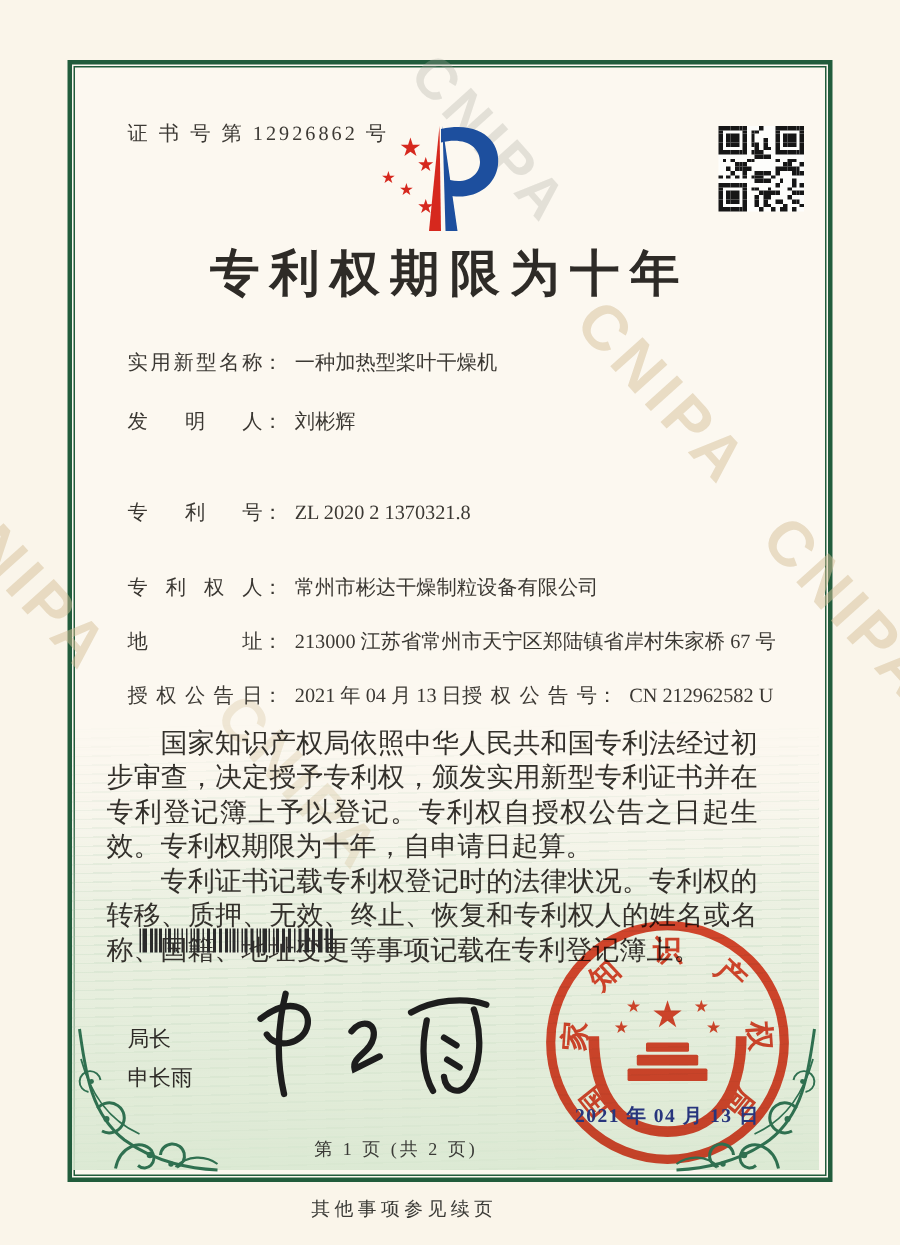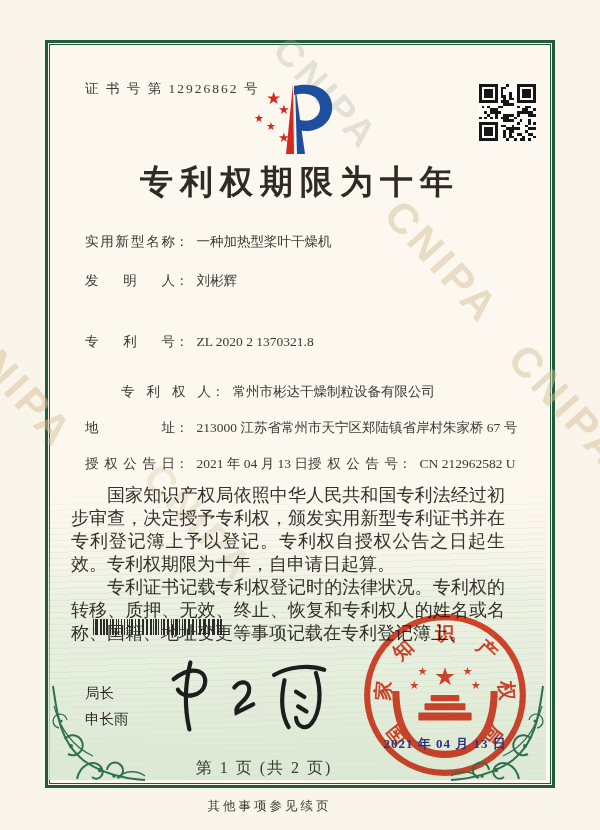--- a/index.html
+++ b/index.html
@@ -32,21 +32,21 @@
   .paras{position:absolute;left:71px;top:484px;width:434px;font-size:18px;line-height:23px;
       text-align:justify;color:#33302b;}
   .paras p{margin:0;text-indent:2em;}
   .barcode{position:absolute;left:93px;top:619px;height:16px;display:flex;align-items:stretch;}
   .barcode div{background:#2b2b2b;}
   .signer{position:absolute;left:85px;top:680px;font-size:14.5px;line-height:26px;color:#2f2c28;}
   .signature{position:absolute;left:150px;top:652px;width:200px;height:92px;}
   .seal{position:absolute;left:361px;top:611px;width:168px;height:168px;opacity:.93;mix-blend-mode:multiply;}
   .seal-date{position:absolute;left:355px;top:735px;width:180px;text-align:center;
       font-size:13px;font-weight:bold;letter-spacing:1px;color:#27357d;}
-  .page-info{position:absolute;left:0;top:758px;width:528px;text-align:center;font-size:16px;color:#3a3a36;letter-spacing:2px;}
+  .page-info{position:absolute;left:0;top:758px;width:528px;text-align:center;font-size:12px;color:#3a3a36;letter-spacing:2px;}
   .footer-note{position:absolute;left:0;top:798px;width:539px;text-align:center;font-size:12.5px;color:#3a3a36;letter-spacing:3px;}
   .ornament{position:absolute;width:100px;height:100px;}
   .orn-left{left:47px;top:684px;}
   .orn-right{left:449px;top:684px;transform:scaleX(-1);}
 </style>
 </head>
 <body>
 
 <div class="page">
 
@@ -520,21 +520,21 @@
 
   <div class="field" style="top:233px;">
     <span class="flabel">实用新型名称</span><span class="fcolon">：</span><span>一种加热型桨叶干燥机</span>
   </div>
   <div class="field" style="top:272px;">
     <span class="flabel">发明人</span><span class="fcolon">：</span><span>刘彬辉</span>
   </div>
   <div class="field" style="top:311px;margin-top:22px;">
     <span class="flabel">专利号</span><span class="fcolon">：</span><span>ZL 2020 2 1370321.8</span>
   </div>
-  <div class="field" style="top:383px;margin-left:36px;">
+  <div class="field" style="top:383px;">
     <span class="flabel">专利权人</span><span class="fcolon">：</span><span>常州市彬达干燥制粒设备有限公司</span>
   </div>
   <div class="field" style="top:419px;">
     <span class="flabel">地址</span><span class="fcolon">：</span><span>213000 江苏省常州市天宁区郑陆镇省岸村朱家桥 67 号</span>
   </div>
   <div class="field" style="top:455px;">
     <span class="flabel">授权公告日</span><span class="fcolon">：</span><span>2021 年 04 月 13 日</span>
   </div>
   <div class="field" style="top:455px;left:308px;">
     <span class="flabel">授权公告号</span><span class="fcolon">：</span><span>CN 212962582 U</span>

